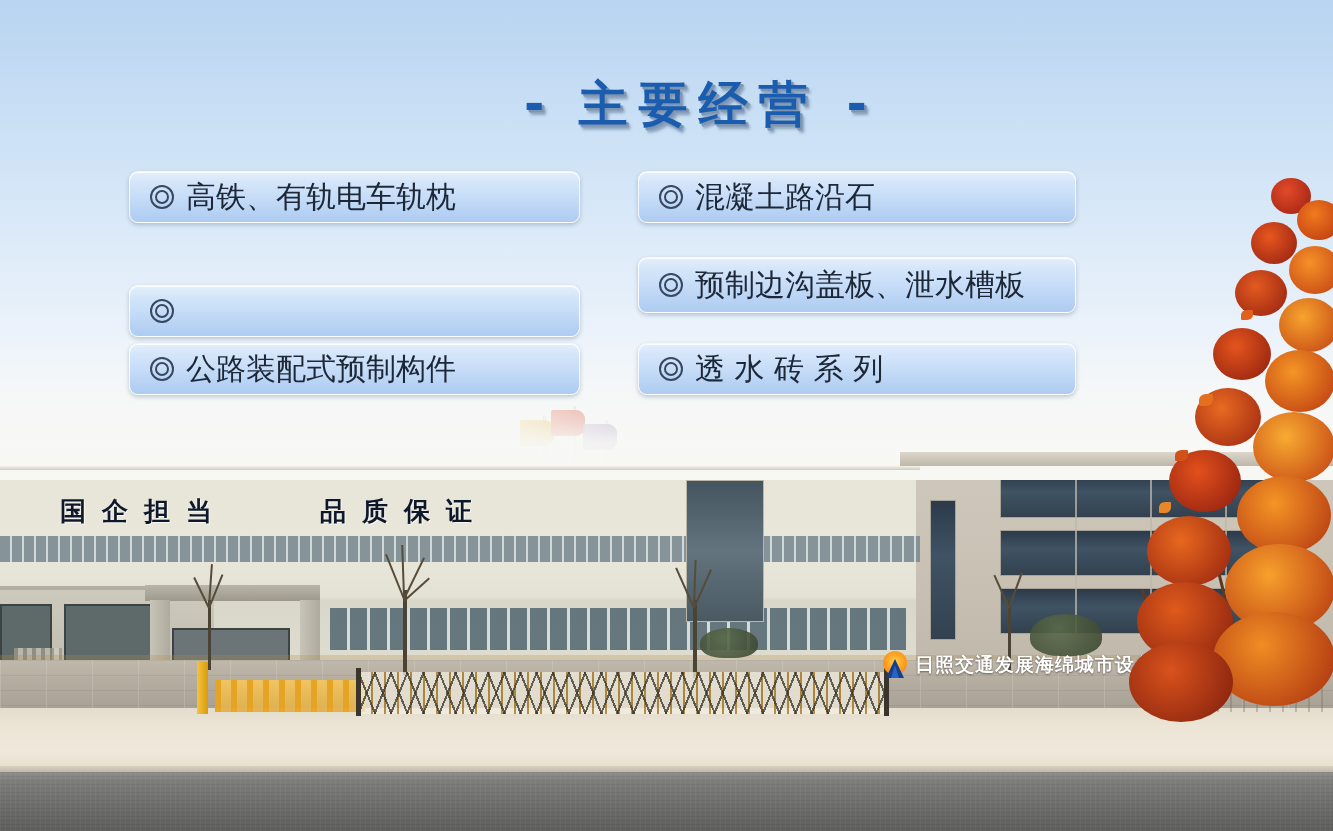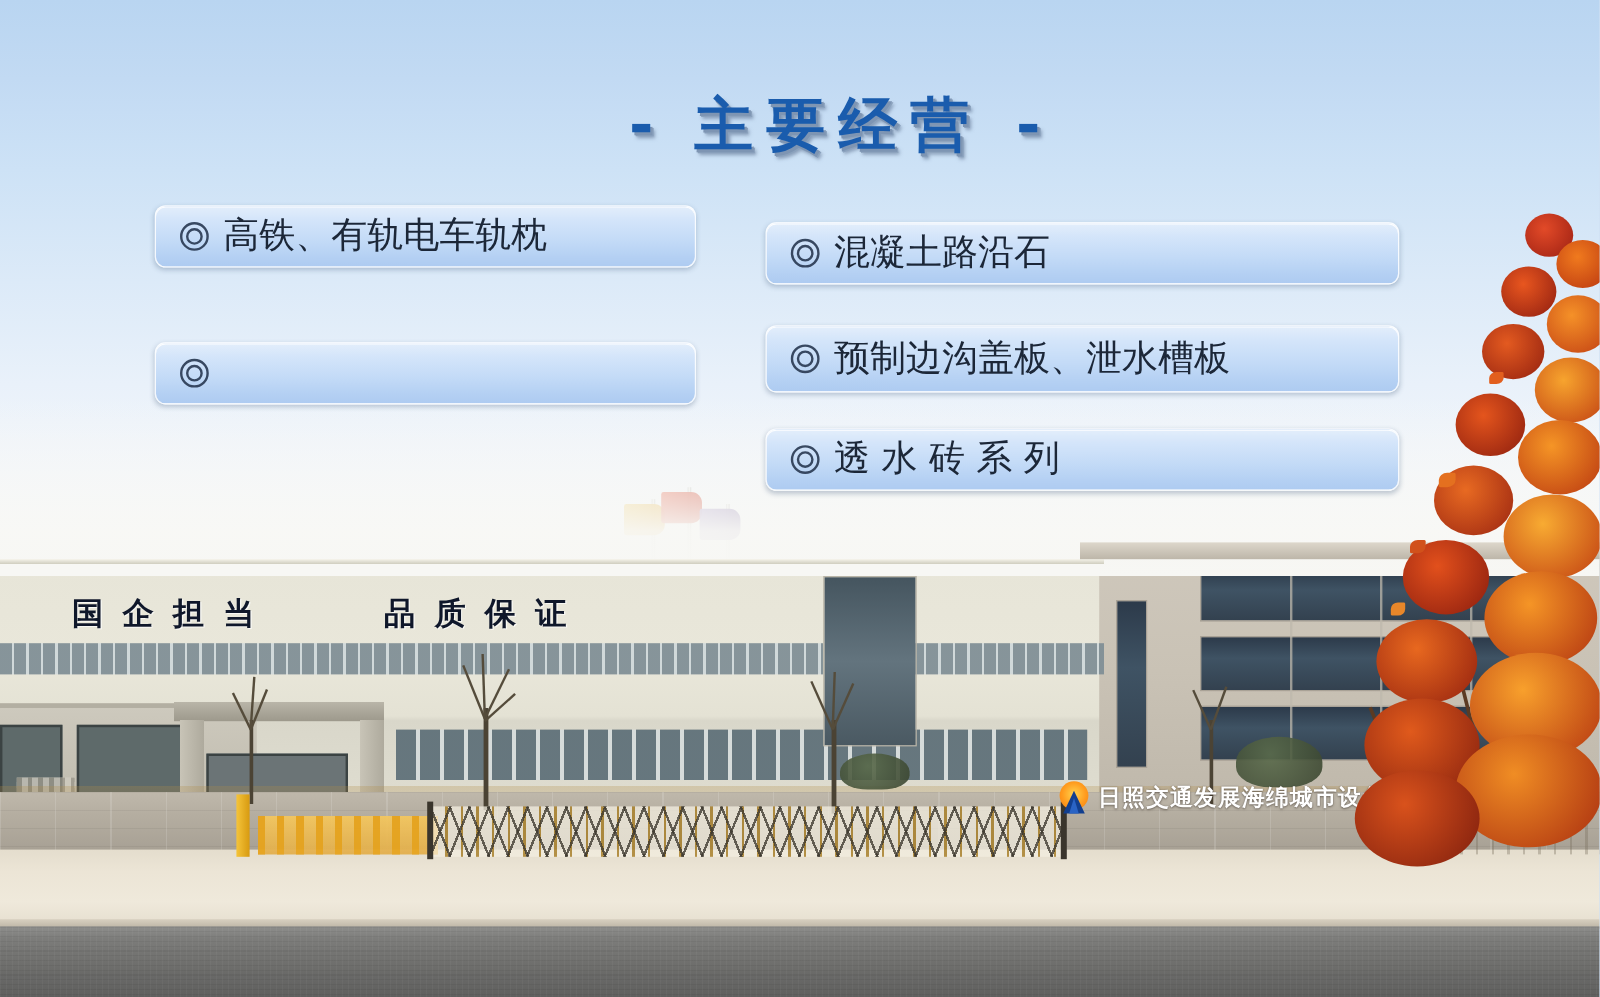--- a/index.html
+++ b/index.html
@@ -81,21 +81,21 @@
     line-height:1;
   }
 
   
   .col-l { left:129px; width:451px; }
   .l0 { top:171px; }
   .l1 { top:228px; }
   .l2 { top:285px; }
   .l3 { top:343px; }
   
-  .col-r { left:638px; width:528px;margin-top:14px; }
+  .col-r { left:638px; width:438px; }
   .r0 { top:171px; }
   .r1 { top:257px; height:56px; }
   .r2 { top:343px; }
 
   
   .scene { position:absolute; left:0; top:0; width:1333px; height:831px; z-index:10; }
 
   
   .pole { position:absolute; width:3px; background:linear-gradient(to right,#c9cccb,#f2f3f1,#b9bcbb); }
   .flag { position:absolute; width:34px; height:26px; border-radius:2px 9px 9px 2px; opacity:.92;
@@ -451,20 +451,24 @@
     <div class="pill col-l l0">
       <span class="ring"></span>
       <span class="txt">高铁、有轨电车轨枕</span>
     </div>
 
 
     <div class="pill col-l l2">
       <span class="ring"></span>
     </div>
 
+    <div class="pill col-l l3">
+      <span class="ring"></span>
+      <span class="txt">公路装配式预制构件</span>
+    </div>
 
     <div class="pill col-r r0">
       <span class="ring"></span>
       <span class="txt">混凝土路沿石</span>
     </div>
 
     <div class="pill col-r r2">
       <span class="ring"></span>
       <span class="txt">透 水 砖 系 列</span>
     </div>

